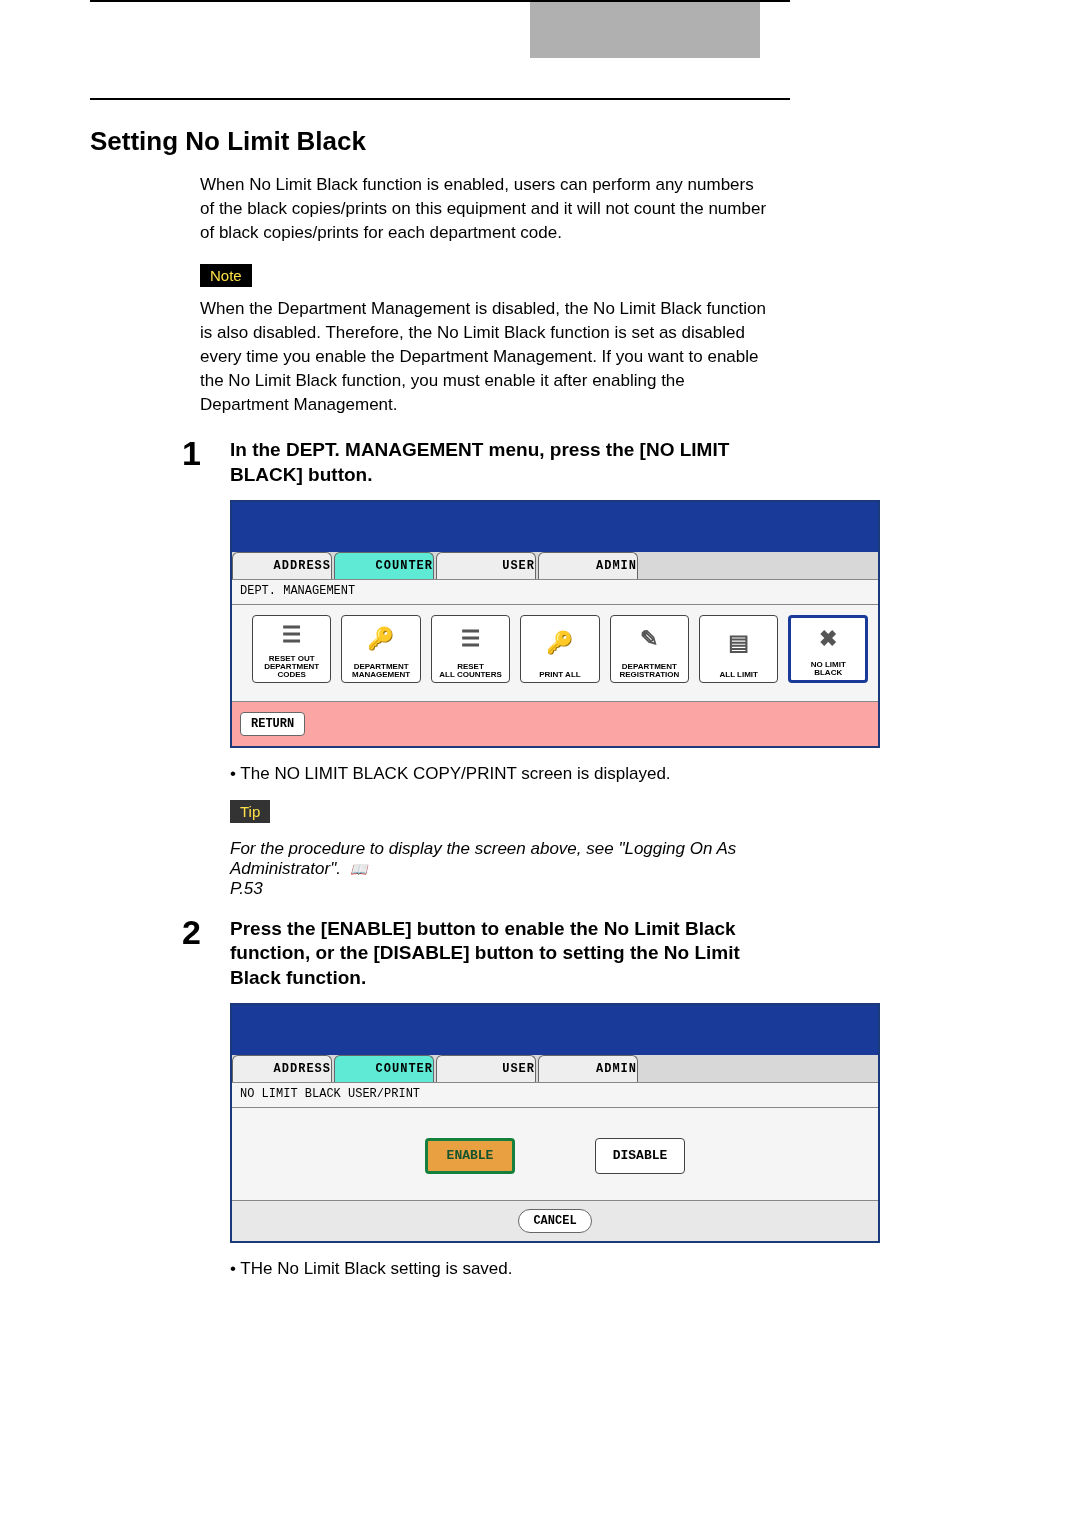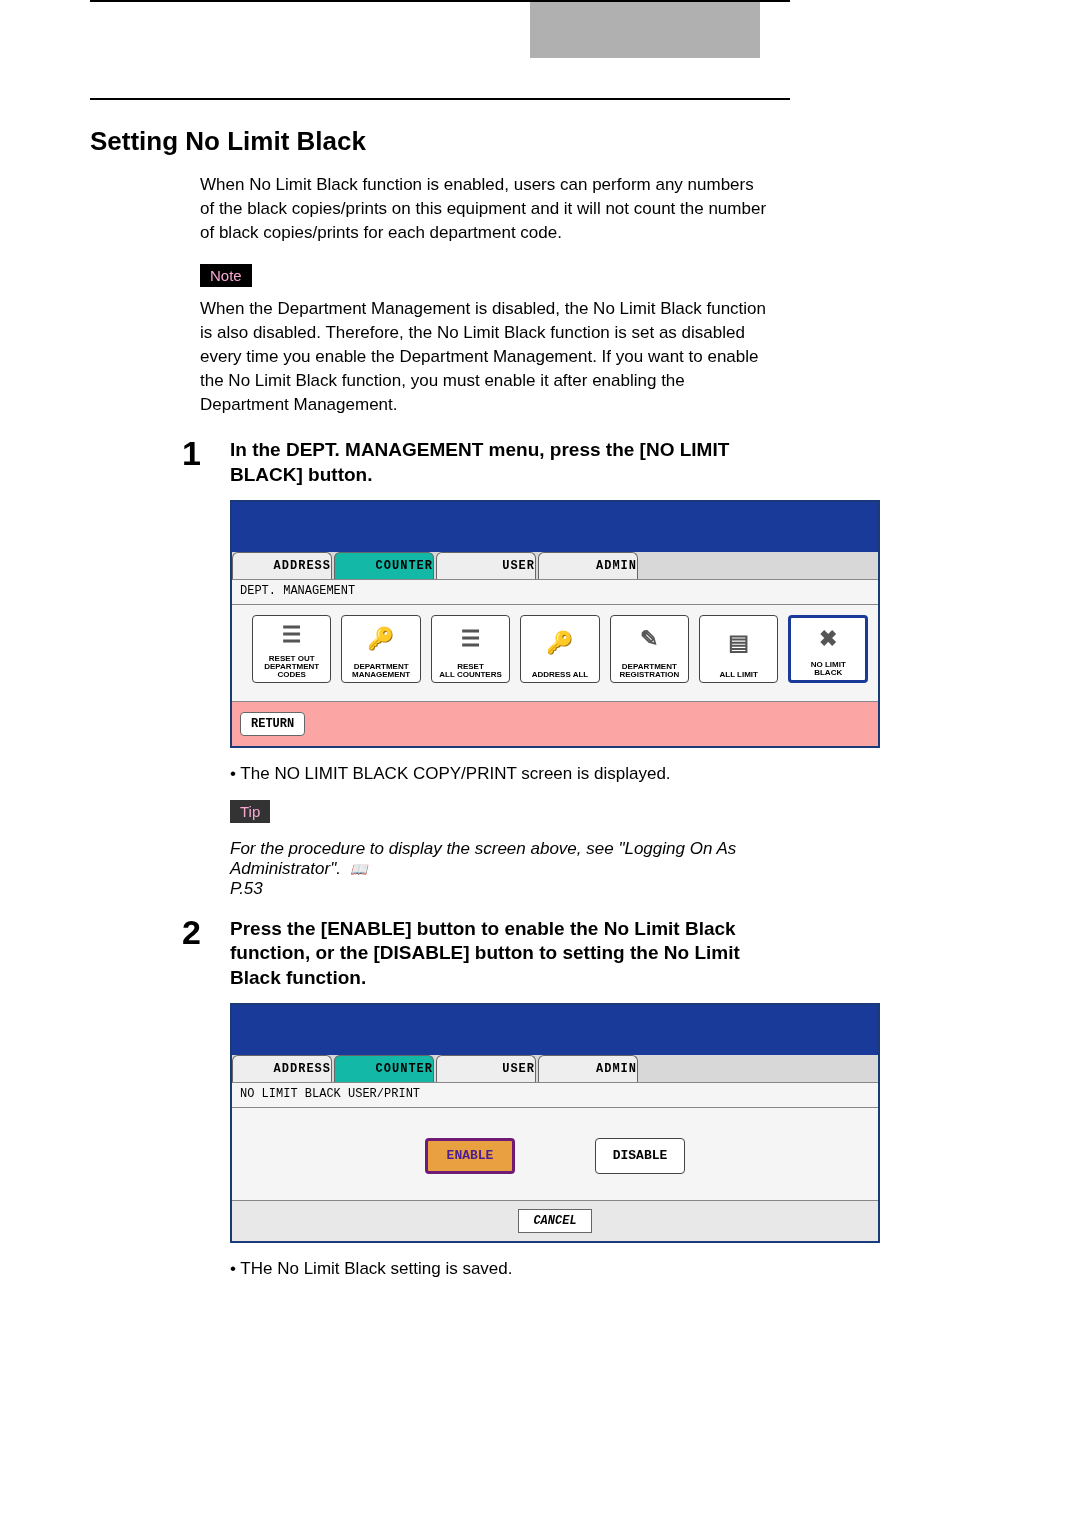--- a/index.html
+++ b/index.html
@@ -44,21 +44,21 @@
   .body-text {
     font-size: 17px;
     line-height: 1.4;
     margin-left: 110px;
     margin-right: 20px;
     margin-bottom: 20px;
   }
   .note-label, .tip-label {
     display: inline-block;
     background: #000;
-    color: #f9a8d4;
+    color: #fde047;
     font-size: 15px;
     padding: 3px 10px;
     margin-left: 110px;
     margin-bottom: 10px;
   }
   .tip-label { background: #333; }
   .step {
     display: flex;
     margin-top: 8px;
     margin-bottom: 12px;
@@ -123,21 +123,21 @@
     border-bottom: none;
     border-radius: 6px 6px 0 0;
     background: #eee;
     text-align: right;
     line-height: 26px;
     font-weight: bold;
     font-family: "Courier New", monospace;
     letter-spacing: 1px;
     margin-right: 2px;
   }
-  .sc-tab.active { background: #14b8a6; }
+  .sc-tab.active { background: #5eead4; }
   .sc-subtitle {
     padding: 4px 8px 6px 8px;
     font-family: "Courier New", monospace;
     font-size: 12px;
     border-bottom: 1px solid #888;
     background: #f5f5f5;
   }
   .sc-icon-row {
     display: flex;
     gap: 10px;
@@ -204,40 +204,39 @@
     border-radius: 4px;
     background: #fff;
     text-align: center;
     line-height: 34px;
     font-family: "Courier New", monospace;
     font-size: 13px;
     font-weight: bold;
   }
   .sc-enbtn.enable {
     background: #e8a040;
-    color: #4c1d95;
-    border: 3px solid #701a75;
+    color: #14532d;
+    border: 3px solid #15803d;
     line-height: 30px;
   }
   .sc-cancel-row {
     text-align: center;
     padding: 8px;
     border-top: 1px solid #888;
     background: #e8e8e8;
   }
   .sc-cancel {
     display: inline-block;
     border: 1px solid #666;
-    border-radius: 0;
+    border-radius: 12px;
     padding: 4px 14px;
     background: #fff;
     font-weight: bold;
     font-family: "Courier New", monospace;
     font-size: 12px;
-    font-style: italic;
   }
 
   .page-footer {
     position: absolute;
     left: 90px;
     right: 90px;
     bottom: 40px;
   }
   .hr-bottom {
     border: none;
@@ -292,21 +291,21 @@
           <span style="white-space:pre-line">DEPARTMENT
 MANAGEMENT</span>
         </div>
       <div class="sc-iconbtn">
           <div class="ic">☰</div>
           <span style="white-space:pre-line">RESET
 ALL COUNTERS</span>
         </div>
       <div class="sc-iconbtn">
           <div class="ic">🔑</div>
-          <span style="white-space:pre-line">ADDRESS ALL</span>
+          <span style="white-space:pre-line">PRINT ALL</span>
         </div>
       <div class="sc-iconbtn">
           <div class="ic">✎</div>
           <span style="white-space:pre-line">DEPARTMENT
 REGISTRATION</span>
         </div>
       <div class="sc-iconbtn">
           <div class="ic">▤</div>
           <span style="white-space:pre-line">ALL LIMIT</span>
         </div>

